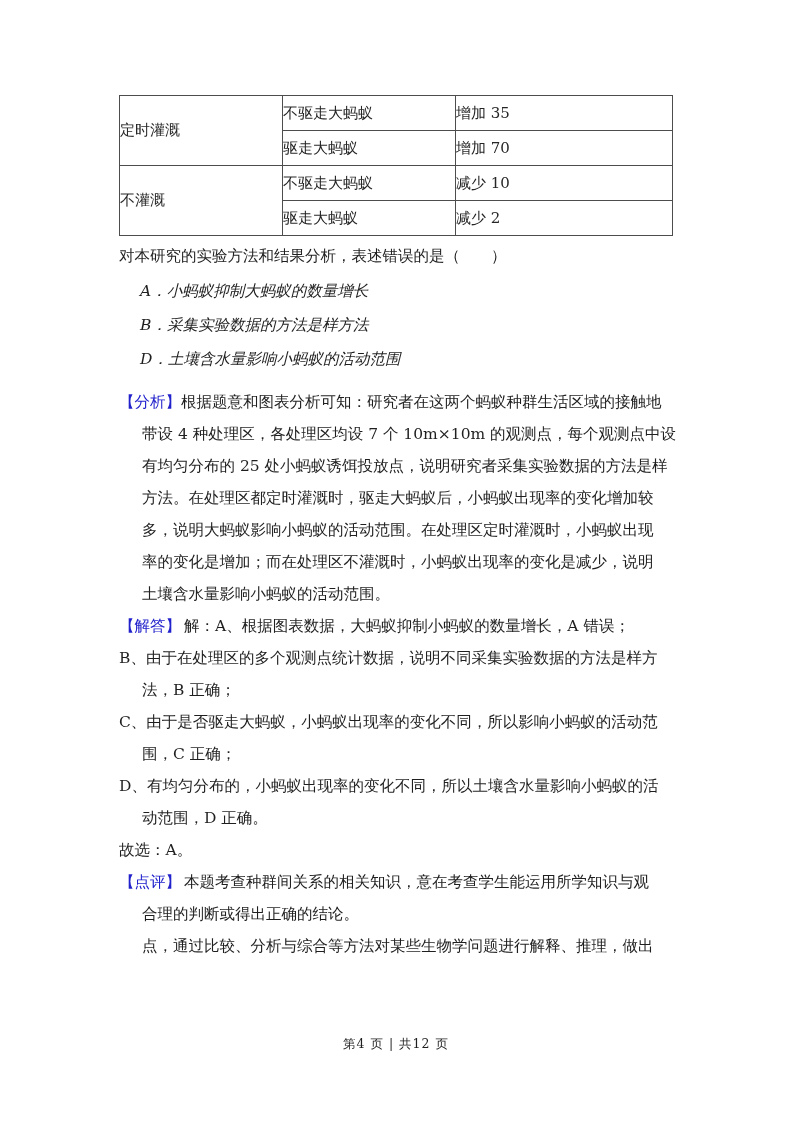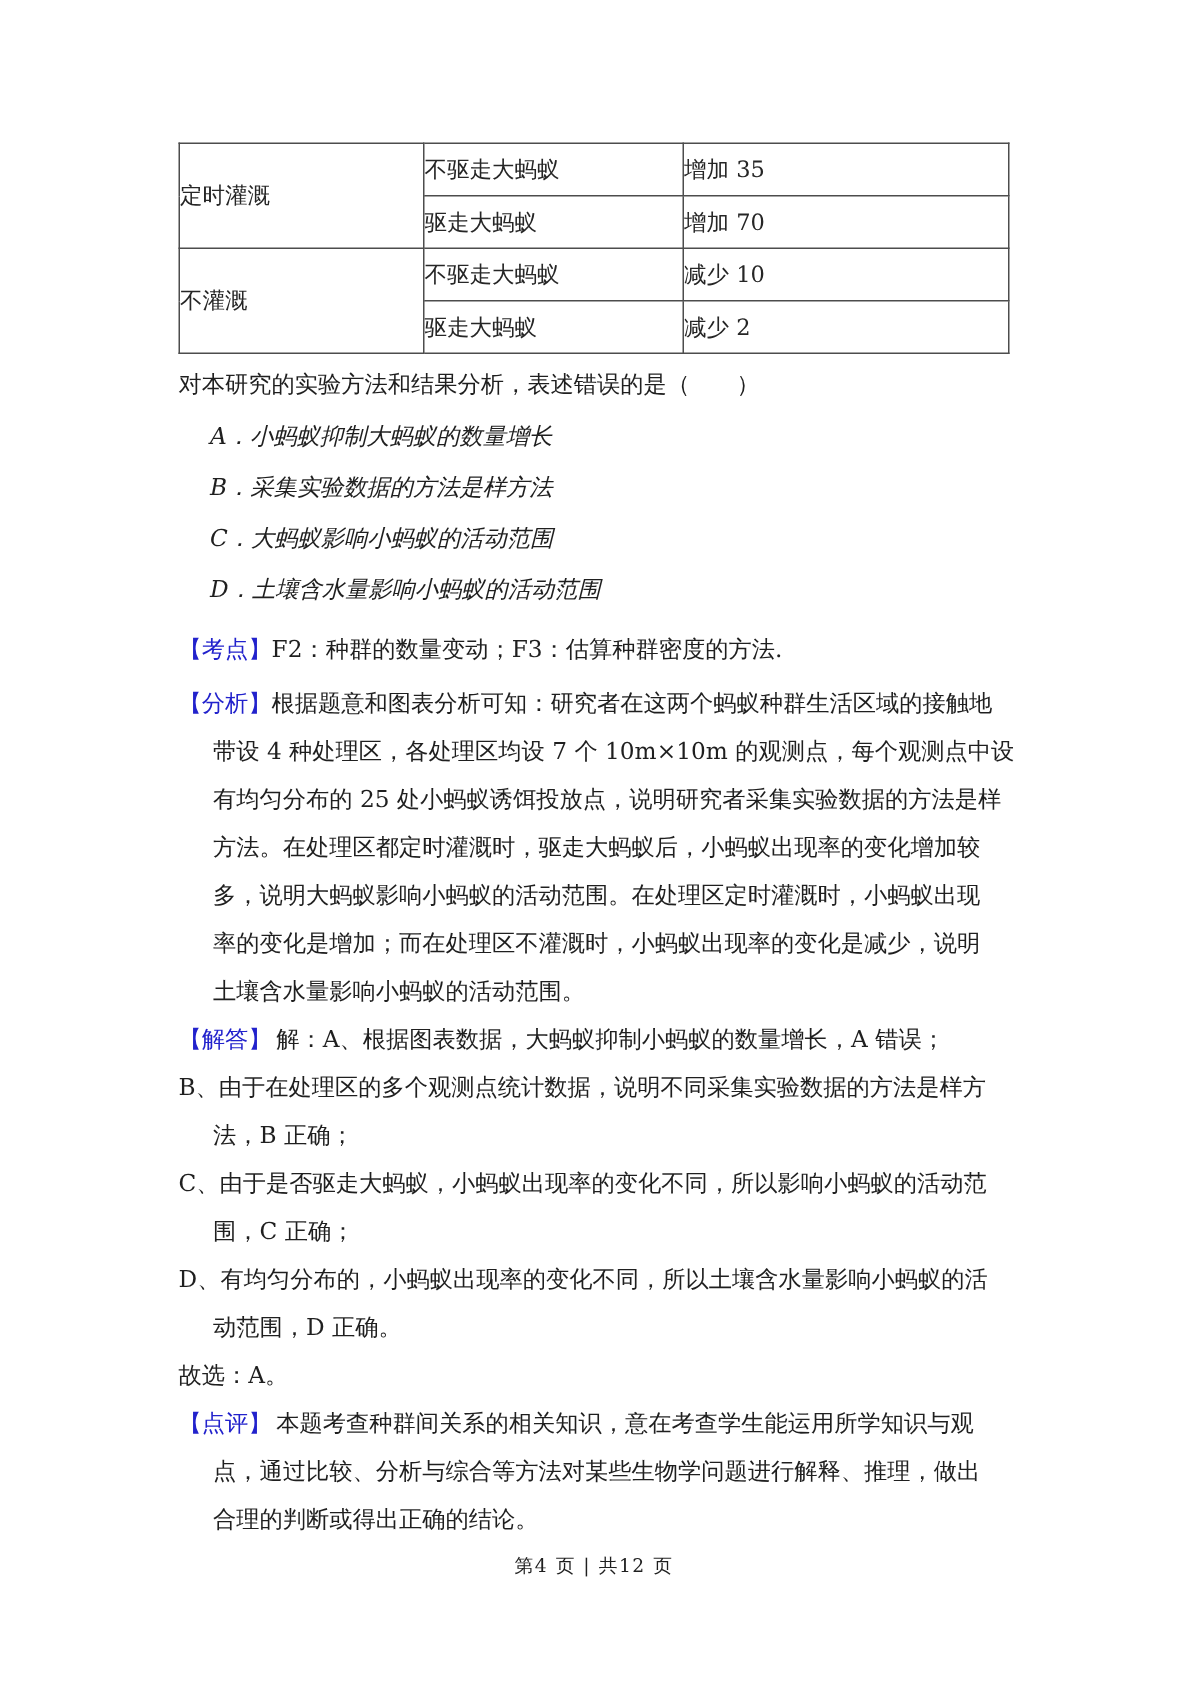--- a/index.html
+++ b/index.html
@@ -69,32 +69,26 @@
     <div class="question">对本研究的实验方法和结果分析，表述错误的是（　　）</div>
 
     <div class="options">
       <div class="opt">
         <span>A．</span><span>小蚂蚁抑制大蚂蚁的数量增长</span>
       </div>
       <div class="opt">
         <span>B．</span><span>采集实验数据的方法是样方法</span>
       </div>
       <div class="opt">
-        <span>C．</span><span>大蚂蚁影响小蚂蚁的活动范围</span>
-      </div>
-      <div class="opt">
         <span>D．</span><span>土壤含水量影响小蚂蚁的活动范围</span>
       </div>
     </div>
 
     <div class="sec-gap"></div>
 
-    <div class="kaodian-line">
-      <span class="label">【考点】</span><span>F2：种群的数量变动；F3：估算种群密度的方法.</span>
-    </div>
 
     <div class="fenxi-block">
       <div class="line">
         <span class="label">【分析】</span><span>根据题意和图表分析可知：研究者在这两个蚂蚁种群生活区域的接触地</span>
       </div>
       <div class="line indent">带设 4 种处理区，各处理区均设 7 个 10m×10m 的观测点，每个观测点中设</div>
       <div class="line indent">有均匀分布的 25 处小蚂蚁诱饵投放点，说明研究者采集实验数据的方法是样</div>
       <div class="line indent">方法。在处理区都定时灌溉时，驱走大蚂蚁后，小蚂蚁出现率的变化增加较</div>
       <div class="line indent">多，说明大蚂蚁影响小蚂蚁的活动范围。在处理区定时灌溉时，小蚂蚁出现</div>
       <div class="line indent">率的变化是增加；而在处理区不灌溉时，小蚂蚁出现率的变化是减少，说明</div>
@@ -111,20 +105,20 @@
       <div class="line indent">围，C 正确；</div>
       <div class="line">D、有均匀分布的，小蚂蚁出现率的变化不同，所以土壤含水量影响小蚂蚁的活</div>
       <div class="line indent">动范围，D 正确。</div>
       <div class="line">故选：A。</div>
     </div>
 
     <div>
       <div class="line">
         <span class="label">【点评】</span> <span>本题考查种群间关系的相关知识，意在考查学生能运用所学知识与观</span>
       </div>
+      <div class="line indent">合理的判断或得出正确的结论。</div>
       <div class="line indent">点，通过比较、分析与综合等方法对某些生物学问题进行解释、推理，做出</div>
-      <div class="line indent">合理的判断或得出正确的结论。</div>
     </div>
 
   </div>
 
   <div class="footer">第4 页  |  共12 页</div>
 </div>
 
 </body></html>

